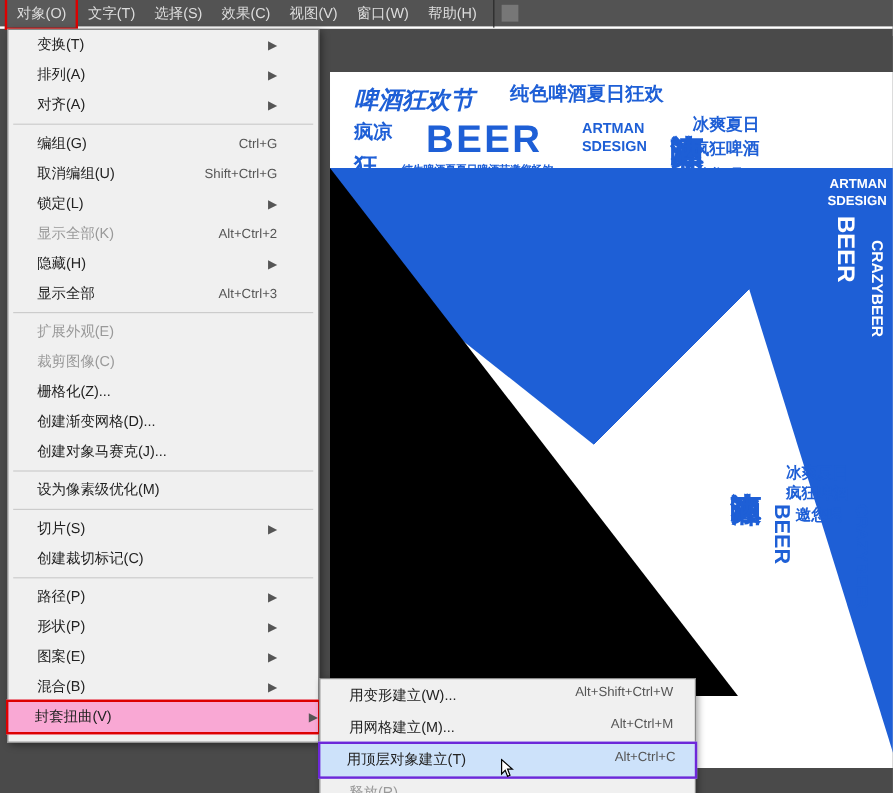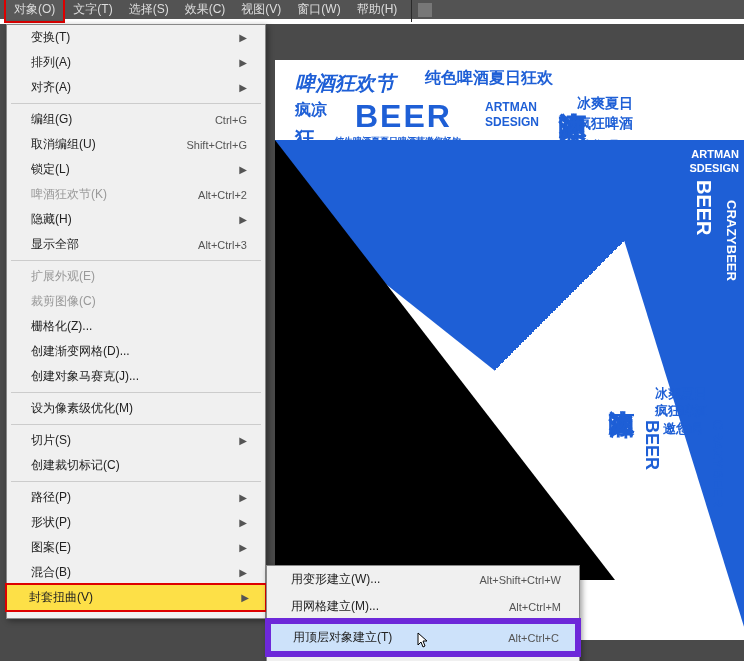--- a/index.html
+++ b/index.html
@@ -1,32 +1,32 @@
 <!DOCTYPE html>
 <html><head>
 <meta charset="utf-8">
 <style>
 * { margin: 0; padding: 0; box-sizing: border-box; font-family: "Microsoft YaHei", sans-serif; }
 body { width: 744px; height: 661px; background: #4a4a4a; overflow: hidden; position: relative; }
 
-.menubar { height: 24px; background: #535353; display: flex; align-items: center; color: #ddd; font-size: 12px; padding: 0 4px; border-bottom: 5px solid #ffffff; }
+.menubar { height: 24px; background: #535353; display: flex; align-items: center; color: #ddd; font-size: 12px; padding: 0 4px; border-bottom: 2px solid #ffffff; }
 .menubar-item { padding: 3px 8px; cursor: pointer; }
 .menubar-item.active { background: #5a5a5a; border: 2px solid #d00; }
 
 .dropdown { position: absolute; left: 6px; top: 24px; width: 260px; background: #f0f0f0; border: 1px solid #888; box-shadow: 2px 2px 6px rgba(0,0,0,0.4); font-size: 12px; color: #222; z-index: 10; }
-.menu-item { display: flex; justify-content: space-between; align-items: center; padding: 4px 18px 4px 24px; cursor: pointer; position: relative; }
+.menu-item { display: flex; justify-content: space-between; align-items: center; padding: 4px 34px 4px 24px; cursor: pointer; position: relative; }
 .menu-item.disabled { color: #999; cursor: default; }
-.menu-item.highlighted { background: #fde047; border: 2px solid #d00; margin: -2px; padding: 4px 16px 4px 22px; }
+.menu-item.highlighted { background: #f9a8d4; border: 2px solid #d00; margin: -2px; padding: 4px 0 4px 22px; }
 .menu-sep { height: 1px; background: #ccc; margin: 3px 4px; }
 .arrow { font-size: 10px; color: #555; }
 .shortcut { color: #555; font-size: 11px; }
 
 .submenu { position: absolute; left: 266px; top: 565px; width: 314px; background: #f0f0f0; border: 1px solid #888; box-shadow: 2px 2px 6px rgba(0,0,0,0.4); font-size: 12px; color: #222; z-index: 11; }
-.sub-item { display: flex; justify-content: space-between; align-items: center; padding: 5px 18px 5px 24px; cursor: pointer; }
-.sub-item.highlighted { background: #cde2fa; border: 6px solid #6d28d9; margin: -2px; padding: 5px 16px 5px 22px; }
+.sub-item { display: flex; justify-content: space-between; align-items: flex-start; padding: 5px 18px 5px 24px; cursor: pointer; }
+.sub-item.highlighted { background: #cde2fa; border: 2px solid #6d28d9; margin: -2px; padding: 5px 16px 5px 22px; }
 .sub-item.disabled { color: #999; }
 
 .canvas { position: absolute; left: 275px; top: 30px; right: 0; bottom: 0; background: #4a4a4a; z-index: 1; }
 .artboard { position: absolute; left: 0; top: 30px; width: 556px; height: 580px; background: #fff; }
 .art-shape { position: absolute; left: 0; top: 80px; width: 470px; height: 490px; overflow: hidden; }
 .triangle { position: absolute; left: 0; top: 0; width: 0; height: 0; border-left: 340px solid #000; border-top: 440px solid transparent; }
 .blue-overlay { position: absolute; left: 0; top: 0; width: 470px; height: 280px; background: linear-gradient(135deg, #1e5fd6 0%, #1e5fd6 60%, transparent 60%); clip-path: polygon(0 0, 100% 0, 100% 75%, 60% 100%, 0 20%); }
 .blue-right { position: absolute; left: 280px; top: 0; width: 190px; height: 490px; background: #1e5fd6; clip-path: polygon(20% 0, 100% 0, 100% 100%, 100% 100%); }
 .txt-art { position: absolute; color: #1e5fd6; font-weight: bold; white-space: nowrap; }
 .txt-white { position: absolute; color: #fff; font-weight: bold; white-space: nowrap; font-size: 10px; }
@@ -109,21 +109,21 @@
     </div>
   <div class="menu-item">
       <span>取消编组(U)</span>
       <span class="shortcut">Shift+Ctrl+G</span>
     </div>
   <div class="menu-item">
       <span>锁定(L)</span>
       <span class="arrow">▶</span>
     </div>
   <div class="menu-item disabled">
-      <span>啤酒狂欢节(K)</span>
+      <span>显示全部(K)</span>
       <span class="shortcut">Alt+Ctrl+2</span>
     </div>
   <div class="menu-item">
       <span>隐藏(H)</span>
       <span class="arrow">▶</span>
     </div>
   <div class="menu-item">
       <span>显示全部</span>
       <span class="shortcut">Alt+Ctrl+3</span>
     </div>

